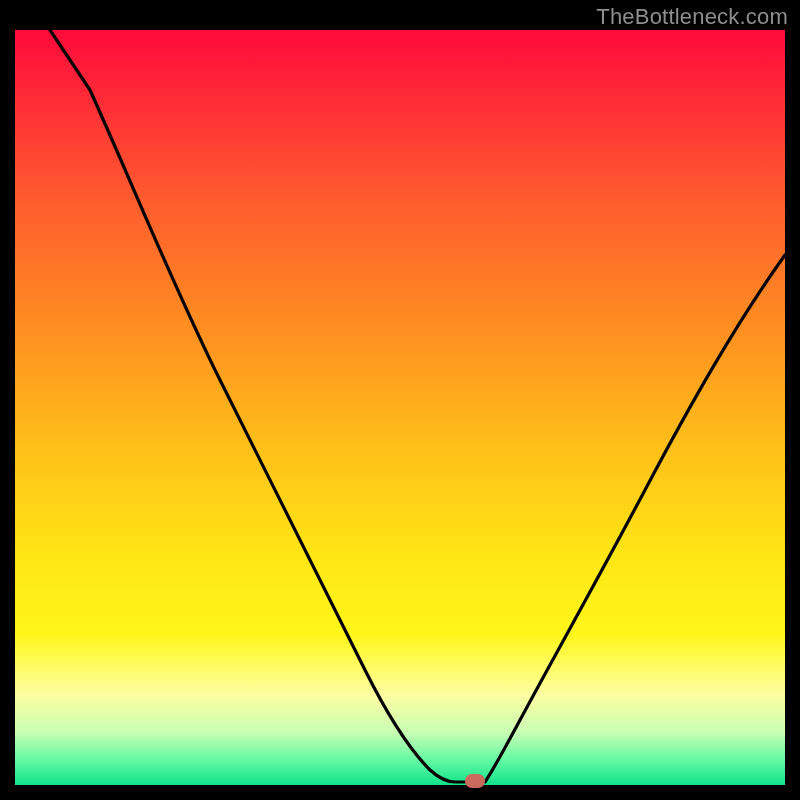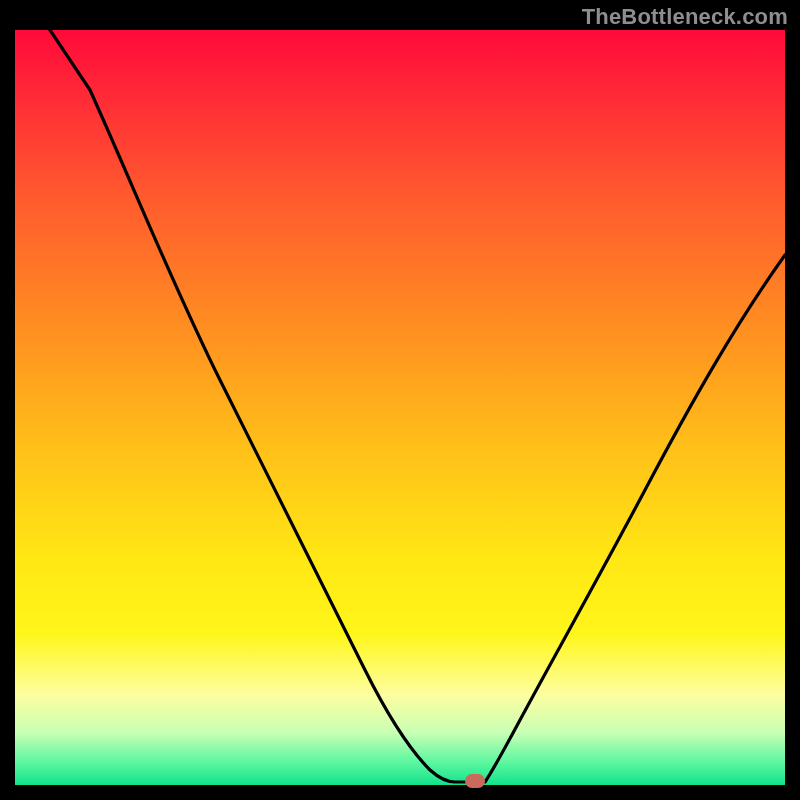--- a/index.html
+++ b/index.html
@@ -54,21 +54,21 @@
     transform: translate(-50%, -50%);
     pointer-events: none;
   }
   .watermark {
     position: absolute;
     top: 4px;
     right: 12px;
     color: #8e8e8e;
     font-size: 22px;
     letter-spacing: 0.2px;
-    font-weight: 700;
+    font-weight: 400;
     user-select: none;
   }
 </style>
 </head>
 <body>
 
 <div class="stage">
 
   <div class="watermark">TheBottleneck.com</div>
 

